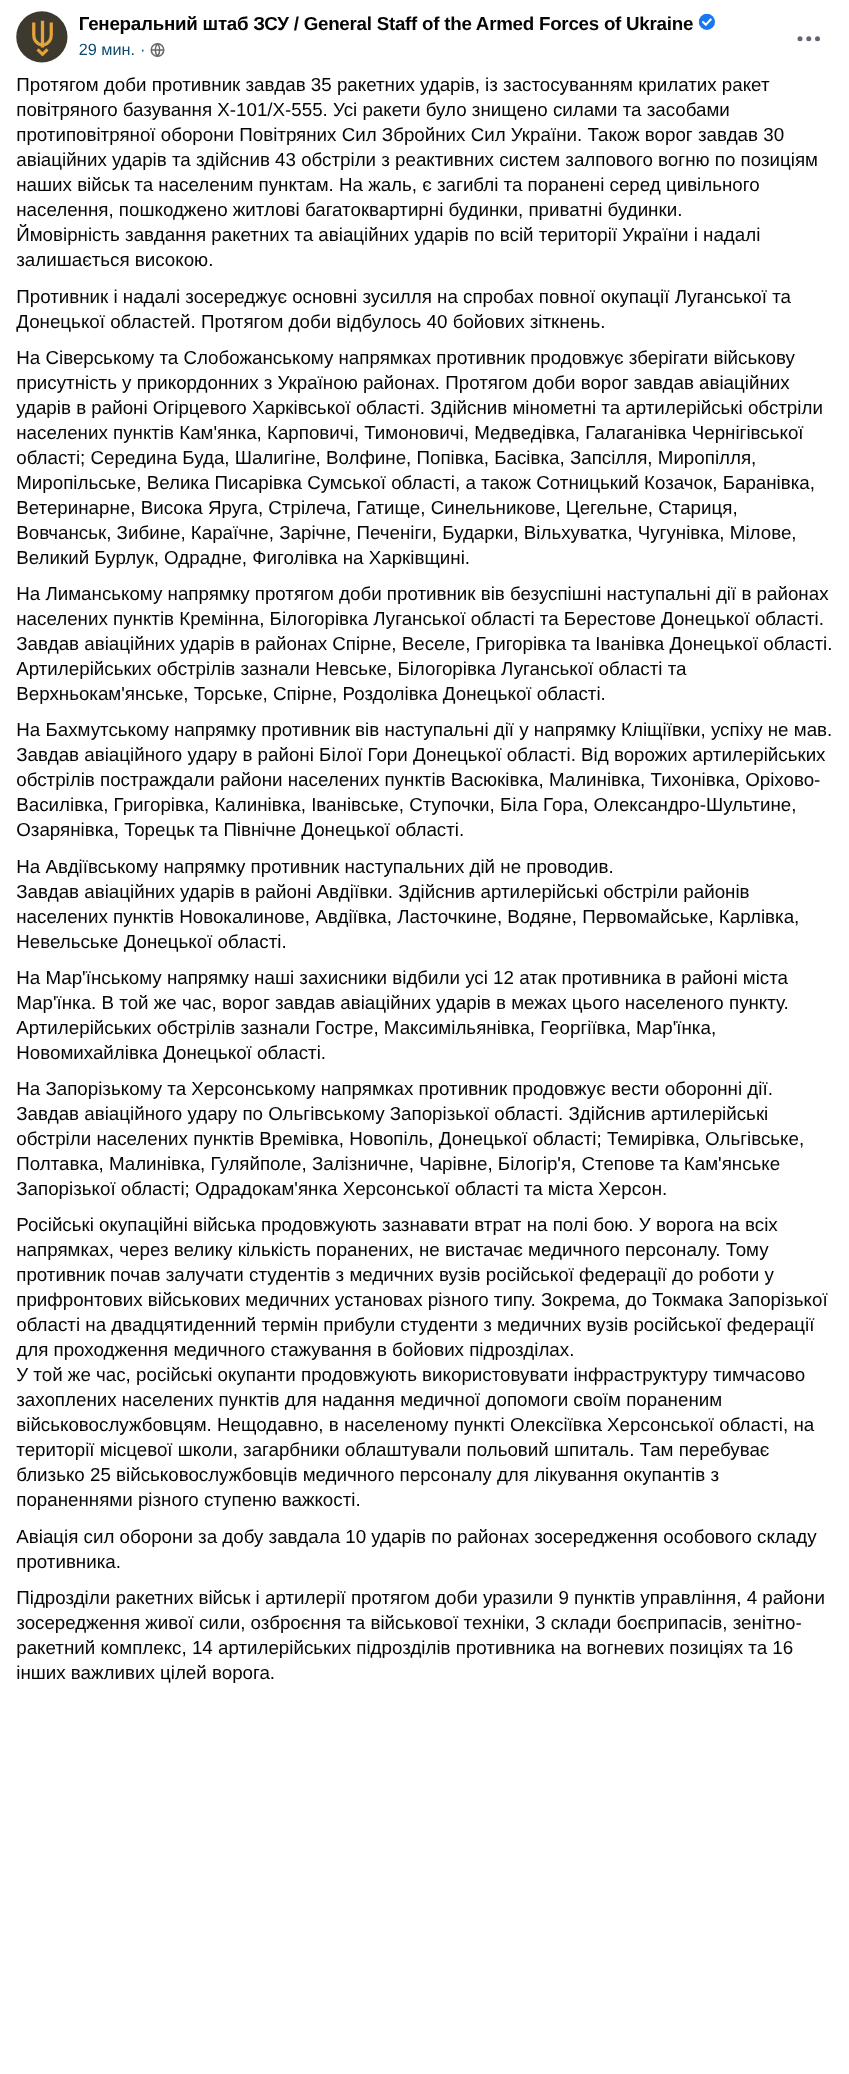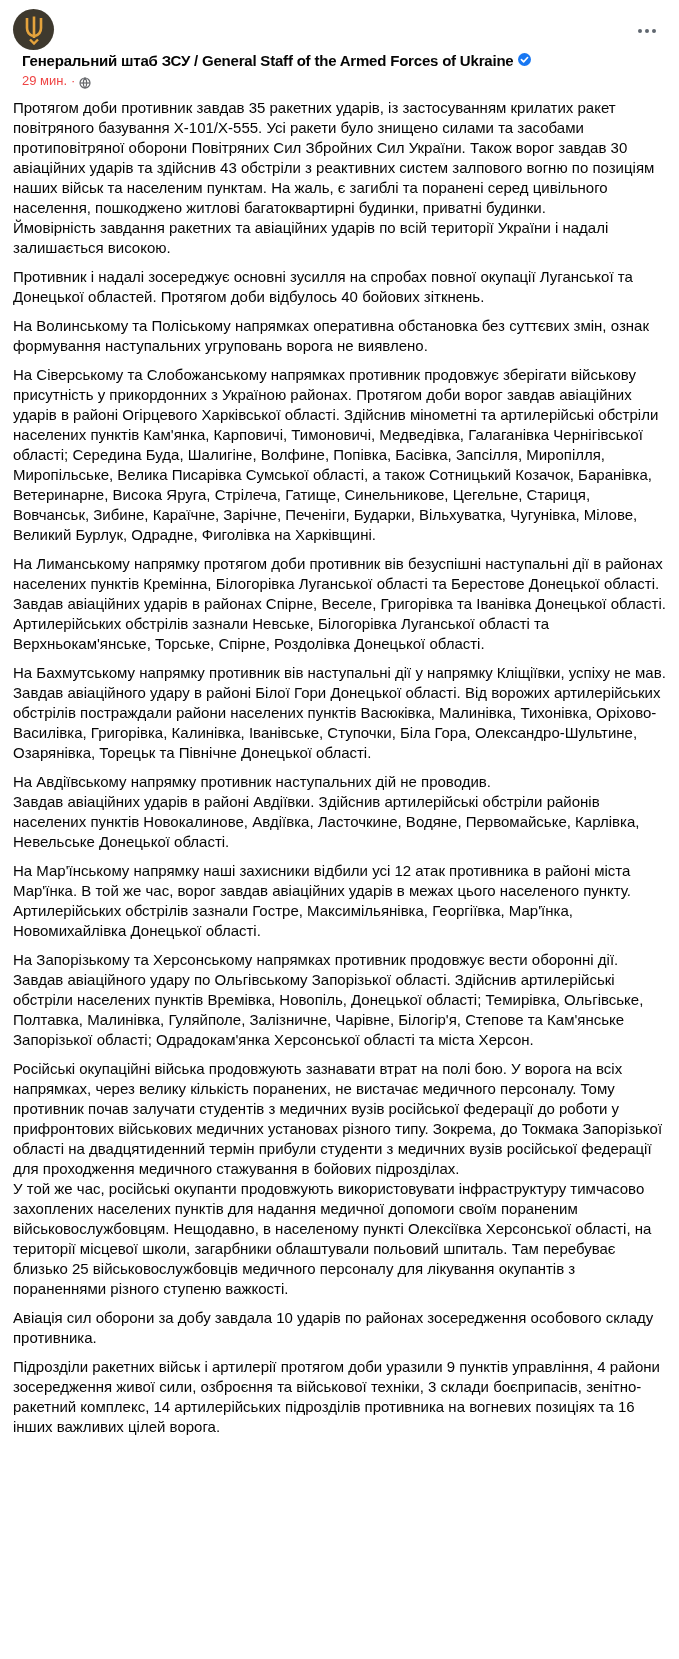--- a/index.html
+++ b/index.html
@@ -10,21 +10,20 @@
     -webkit-font-smoothing: antialiased;
   }
   .post { background: #ffffff; padding-top: 5px; }
 
   
   .post-header {
     display: flex;
     align-items: flex-start;
     padding: 4px 13px 2px 13px;
     position: relative;
-    flex-direction: column;
   }
   .avatar {
     width: 41px; height: 41px;
     border-radius: 50%;
     background: #3e392e;
     display: flex; align-items: center; justify-content: center;
     flex-shrink: 0;
     cursor: pointer;
   }
   .avatar svg { display: block; }
@@ -33,24 +32,24 @@
   .page-name {
     font-size: 15px;
     font-weight: 700;
     line-height: 19px;
     color: #050505;
     letter-spacing: -0.2px;
     cursor: pointer;
   }
   .verified { flex-shrink: 0; margin-top: 1px; }
   .meta {
-    display: flex; align-items: flex-end; gap: 4px;
+    display: flex; align-items: center; gap: 4px;
     margin-top: 3px;
     font-size: 13px;
-    color: #ef4444;
+    color: #0c4a6e;
     line-height: 16px;
   }
   .meta .timestamp { cursor: pointer; }
   .more-btn {
     position: absolute;
     right: 16px; top: 14px;
     width: 32px; height: 24px;
     display: flex; align-items: center; justify-content: center;
     border-radius: 6px;
     cursor: pointer;
@@ -119,21 +118,20 @@
     <div class="more-btn">
       <span class="dots"></span>
     </div>
 
   </div>
 
   <div class="post-text">
       <p class="post-paragraph">Протягом доби противник завдав 35 ракетних ударів, із застосуванням крилатих ракет повітряного базування Х-101/Х-555. Усі ракети було знищено силами та засобами протиповітряної оборони Повітряних Сил Збройних Сил України. Також ворог завдав 30 авіаційних ударів та здійснив 43 обстріли з реактивних систем залпового вогню по позиціям наших військ та населеним пунктам. На жаль, є загиблі та поранені серед цивільного населення, пошкоджено житлові багатоквартирні будинки, приватні будинки.
 Ймовірність завдання ракетних та авіаційних ударів по всій території України і надалі залишається високою.</p>
       <p class="post-paragraph">Противник і надалі зосереджує основні зусилля на спробах повної окупації Луганської та Донецької областей. Протягом доби відбулось 40 бойових зіткнень.</p>
-      <p class="post-paragraph">На Волинському та Поліському напрямках оперативна обстановка без суттєвих змін, ознак формування наступальних угруповань ворога не виявлено.</p>
       <p class="post-paragraph">На Сіверському та Слобожанському напрямках противник продовжує зберігати військову присутність у прикордонних з Україною районах. Протягом доби ворог завдав авіаційних ударів в районі Огірцевого Харківської області. Здійснив мінометні та артилерійські обстріли населених пунктів Кам'янка, Карповичі, Тимоновичі, Медведівка, Галаганівка Чернігівської області; Середина Буда, Шалигіне, Волфине, Попівка, Басівка, Запсілля, Миропілля, Миропільське, Велика Писарівка Сумської області, а також Сотницький Козачок, Баранівка, Ветеринарне, Висока Яруга, Стрілеча, Гатище, Синельникове, Цегельне, Стариця, Вовчанськ, Зибине, Караїчне, Зарічне, Печеніги, Бударки, Вільхуватка, Чугунівка, Мілове, Великий Бурлук, Одрадне, Фиголівка на Харківщині.</p>
       <p class="post-paragraph">На Лиманському напрямку протягом доби противник вів безуспішні наступальні дії в районах населених пунктів Кремінна, Білогорівка Луганської області та Берестове Донецької області. Завдав авіаційних ударів в районах Спірне, Веселе, Григорівка та Іванівка Донецької області. Артилерійських обстрілів зазнали Невське, Білогорівка Луганської області та Верхньокам'янське, Торське, Спірне, Роздолівка Донецької області.</p>
       <p class="post-paragraph">На Бахмутському напрямку противник вів наступальні дії у напрямку Кліщіївки, успіху не мав. Завдав авіаційного удару в районі Білої Гори Донецької області. Від ворожих артилерійських обстрілів постраждали райони населених пунктів Васюківка, Малинівка, Тихонівка, Оріхово-Василівка, Григорівка, Калинівка, Іванівське, Ступочки, Біла Гора, Олександро-Шультине, Озарянівка, Торецьк та Північне Донецької області.</p>
       <p class="post-paragraph">На Авдіївському напрямку противник наступальних дій не проводив.
 Завдав авіаційних ударів в районі Авдіївки. Здійснив артилерійські обстріли районів населених пунктів Новокалинове, Авдіївка, Ласточкине, Водяне, Первомайське, Карлівка, Невельське Донецької області.</p>
       <p class="post-paragraph">На Мар'їнському напрямку наші захисники відбили усі 12 атак противника в районі міста Мар'їнка. В той же час, ворог завдав авіаційних ударів в межах цього населеного пункту. Артилерійських обстрілів зазнали Гостре, Максимільянівка, Георгіївка, Мар'їнка, Новомихайлівка Донецької області.</p>
       <p class="post-paragraph">На Запорізькому та Херсонському напрямках противник продовжує вести оборонні дії. Завдав авіаційного удару по Ольгівському Запорізької області. Здійснив артилерійські обстріли населених пунктів Времівка, Новопіль, Донецької області; Темирівка, Ольгівське, Полтавка, Малинівка, Гуляйполе, Залізничне, Чарівне, Білогір'я, Степове та Кам'янське Запорізької області; Одрадокам'янка Херсонської області та міста Херсон.</p>
       <p class="post-paragraph">Російські окупаційні війська продовжують зазнавати втрат на полі бою. У ворога на всіх напрямках, через велику кількість поранених, не вистачає медичного персоналу. Тому противник почав залучати студентів з медичних вузів російської федерації до роботи у прифронтових військових медичних установах різного типу. Зокрема, до Токмака Запорізької області на двадцятиденний термін прибули студенти з медичних вузів російської федерації для проходження медичного стажування в бойових підрозділах.
 У той же час, російські окупанти продовжують використовувати інфраструктуру тимчасово захоплених населених пунктів для надання медичної допомоги своїм пораненим військовослужбовцям. Нещодавно, в населеному пункті Олексіївка Херсонської області, на території місцевої школи, загарбники облаштували польовий шпиталь. Там перебуває близько 25 військовослужбовців медичного персоналу для лікування окупантів з пораненнями різного ступеню важкості.</p>
       <p class="post-paragraph">Авіація сил оборони за добу завдала 10 ударів по районах зосередження особового складу противника.</p>

